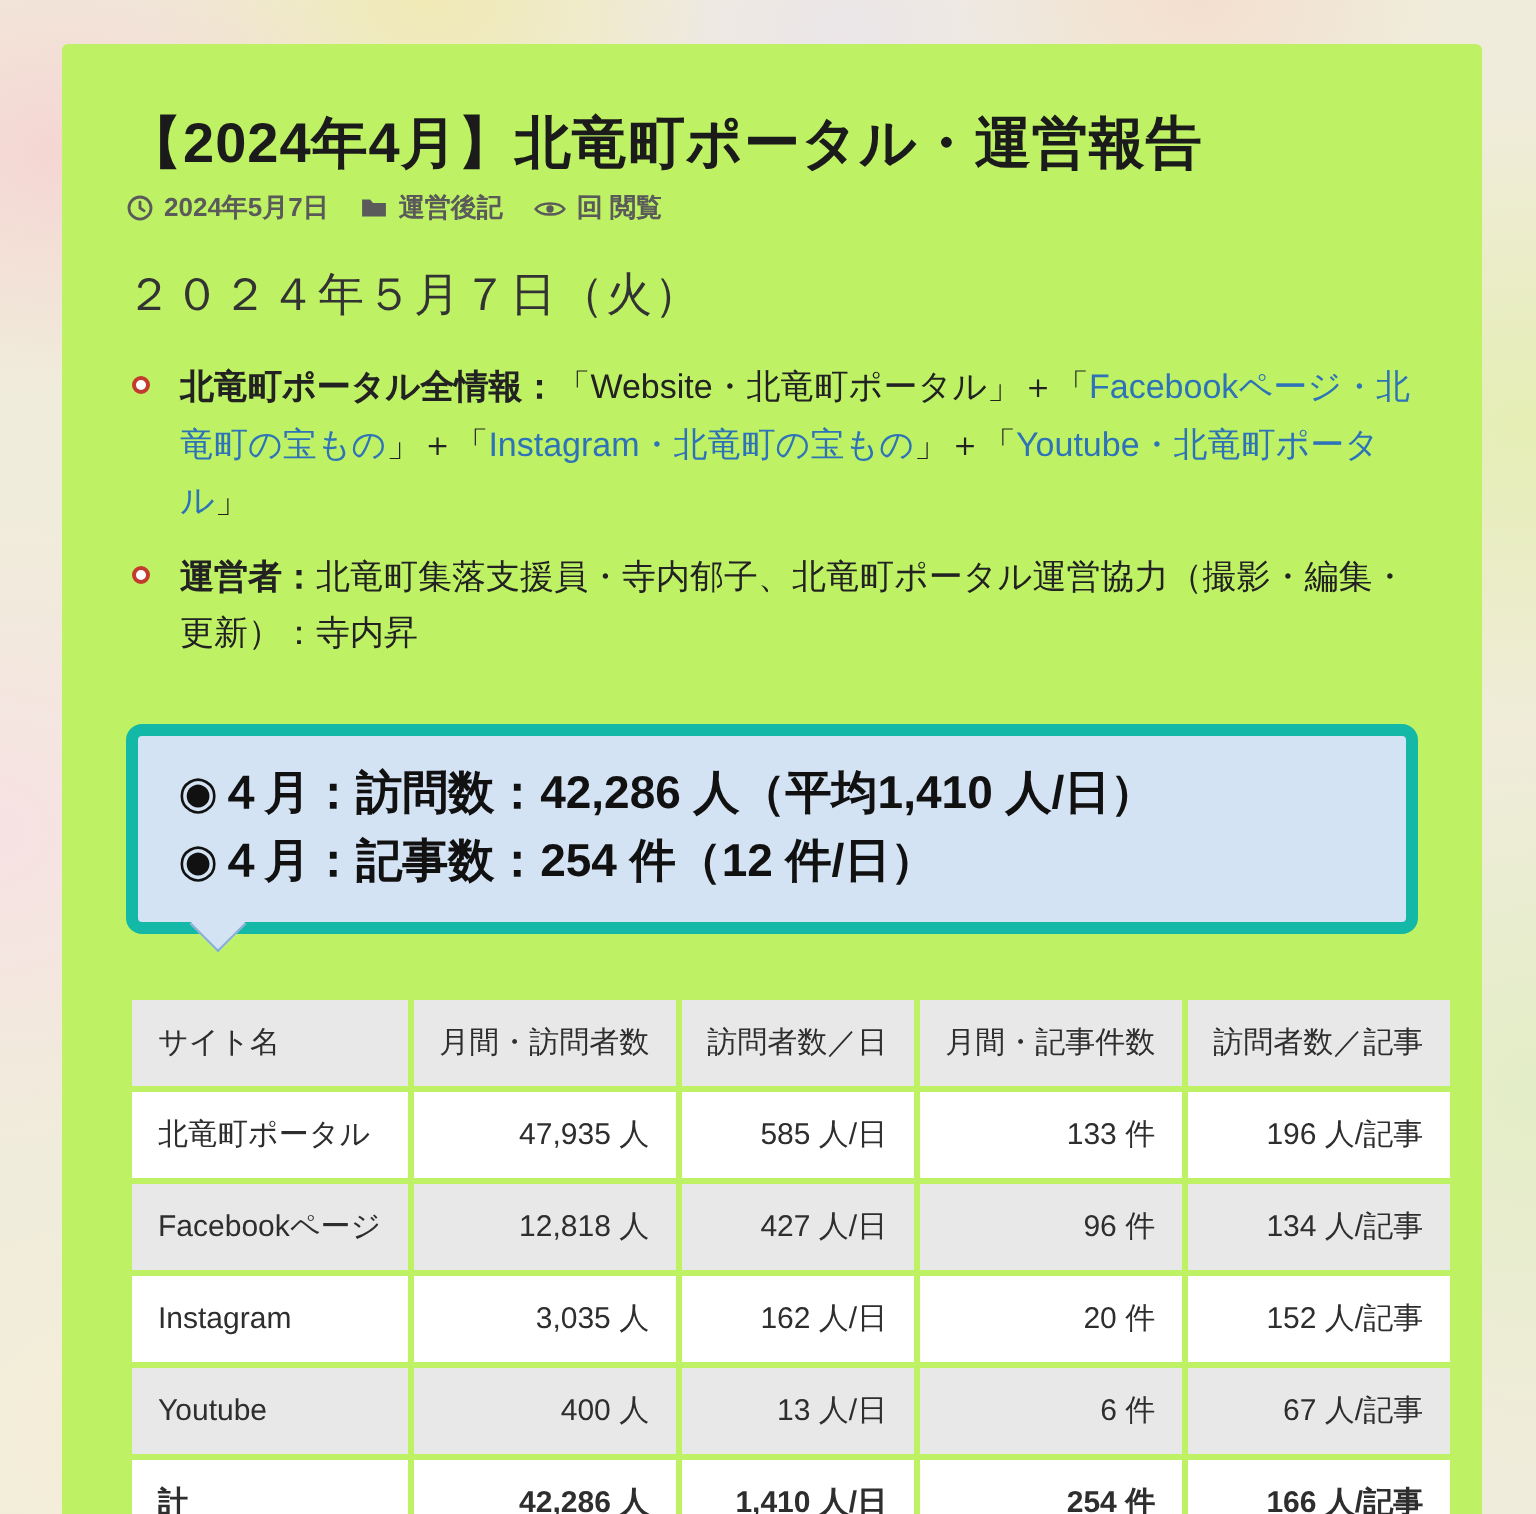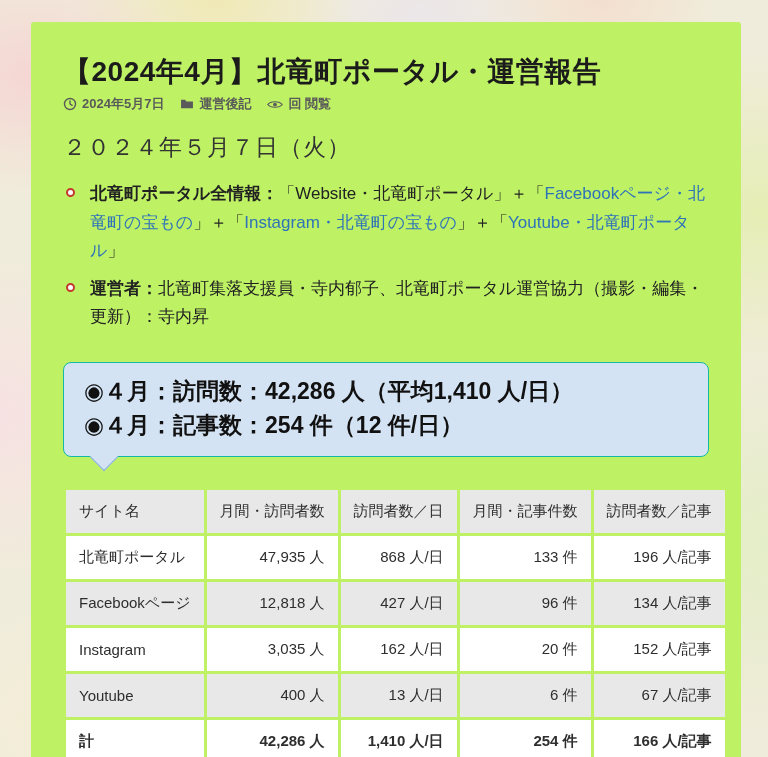--- a/index.html
+++ b/index.html
@@ -67,21 +67,21 @@
     border: 2.5px solid #c23b2e;
     border-radius: 50%;
     background: #fff;
   }
   .b { font-weight: 700; }
   a.inline-link { color: #2e73b8; text-decoration: none; cursor: pointer; }
   .callout {
     position: relative;
     margin-top: 30px;
     background: #d4e3f3;
-    border: 1px solid #14b8a6;
+    border: 6px solid #14b8a6;
     border-radius: 8px;
     padding: 11px 20px 13px 20px;
     font-size: 23px;
     font-weight: 700;
     color: #111;
     line-height: 1.5;
   }
   .callout-tail {
     position: absolute;
     left: 30px; bottom: -11px;
@@ -186,21 +186,21 @@
         <th>月間・訪問者数</th>
         <th>訪問者数／日</th>
         <th>月間・記事件数</th>
         <th>訪問者数／記事</th>
       </tr>
     </thead>
     <tbody>
       <tr>
         <td>北竜町ポータル</td>
         <td>47,935 人</td>
-        <td>868 人/日</td>
+        <td>585 人/日</td>
         <td>133 件</td>
         <td>196 人/記事</td>
       </tr>
       <tr class="alt">
         <td>Facebookページ</td>
         <td>12,818 人</td>
         <td>427 人/日</td>
         <td>96 件</td>
         <td>134 人/記事</td>
       </tr>

